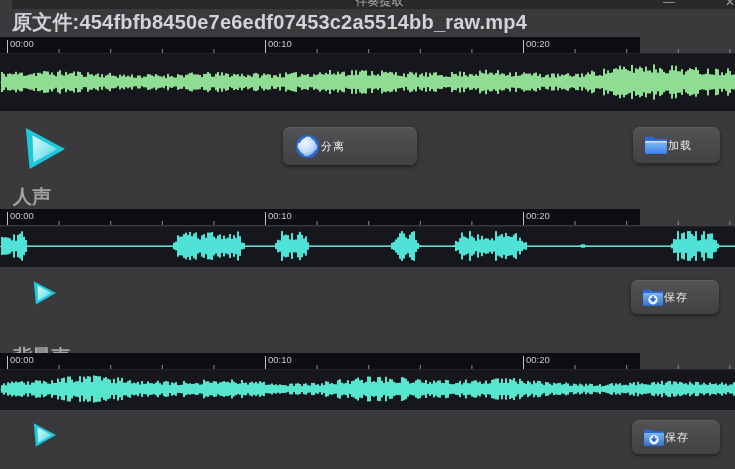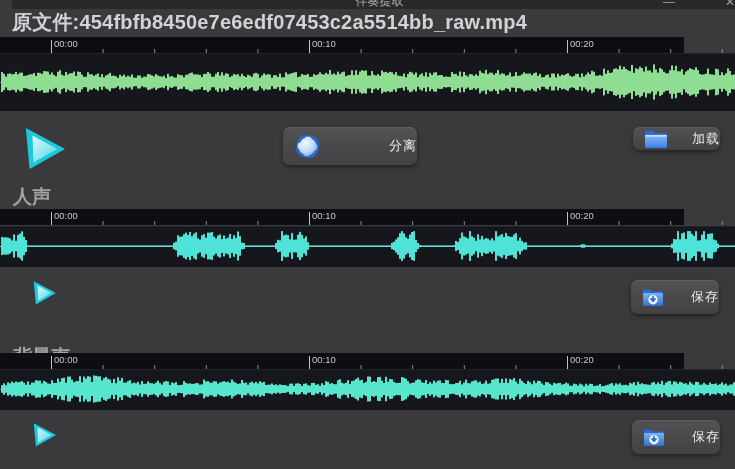--- a/index.html
+++ b/index.html
@@ -18,21 +18,21 @@
   }
   .tb-btn{position:absolute;top:-5px;color:#9c9ca0;font-size:12px;cursor:pointer;}
   .tb-min{right:72px;}
   .tb-close{right:12px;}
   .file-label{
     position:absolute;left:12px;top:9px;width:720px;
     font-size:20px;font-weight:bold;color:#d2d3d7;letter-spacing:.2px;
     white-space:nowrap;
   }
   .ruler{
-    position:absolute;left:0;width:640px;height:16px;background:#0d0e12;padding-left:44px;
+    position:absolute;left:0;width:640px;height:16px;background:#0d0e12;
   }
   .wave{
     position:absolute;left:0;width:735px;background:#16171c;
     border-top:1px solid #23242a;
   }
   #ruler-original{top:37px;}  #wave-original{top:53px;height:57px;}
   #ruler-vocals{top:209px;}   #wave-vocals{top:226px;height:40px;}
   #ruler-background{top:353px;}#wave-background{top:369px;height:40px;}
   .section-label{
     position:absolute;left:13px;font-size:19px;font-weight:bold;color:#a3a3a3;
@@ -42,24 +42,24 @@
   .playbtn{position:absolute;cursor:pointer;}
   #play-original{left:21px;top:125px;width:46px;height:46px;}
   #play-vocals{left:31px;top:278px;width:26px;height:29px;}
   #play-background{left:31px;top:420px;width:26px;height:29px;}
   .gbtn{
     position:absolute;display:flex;align-items:center;box-sizing:border-box;
     background:linear-gradient(180deg,#535355 0%,#49494b 55%,#424244 100%);
     border-radius:7px;color:#eaeaec;cursor:pointer;
     box-shadow:0 2px 4px rgba(0,0,0,.45), inset 0 1px 0 rgba(255,255,255,.07);
   }
-  .gbtn .lbl{flex:1;text-align:right;font-size:13px;letter-spacing:1px;}
+  .gbtn .lbl{flex:1;text-align:left;font-size:11px;letter-spacing:1px;}
   .gbtn .ico{margin-left:11px;flex:0 0 auto;display:block;}
   #btn-separate{left:283px;top:127px;width:134px;height:38px;}
-  #btn-load{left:633px;top:127px;width:87px;height:23px;}
+  #btn-load{left:633px;top:127px;width:87px;height:36px;}
   #btn-save-vocals{left:631px;top:280px;width:88px;height:34px;}
   #btn-save-background{left:632px;top:420px;width:88px;height:34px;}
   .ruler svg,.wave svg{display:block;}
 </style>
 </head>
 <body>
 
 <div class="window">
 
   <div class="titlebar">

